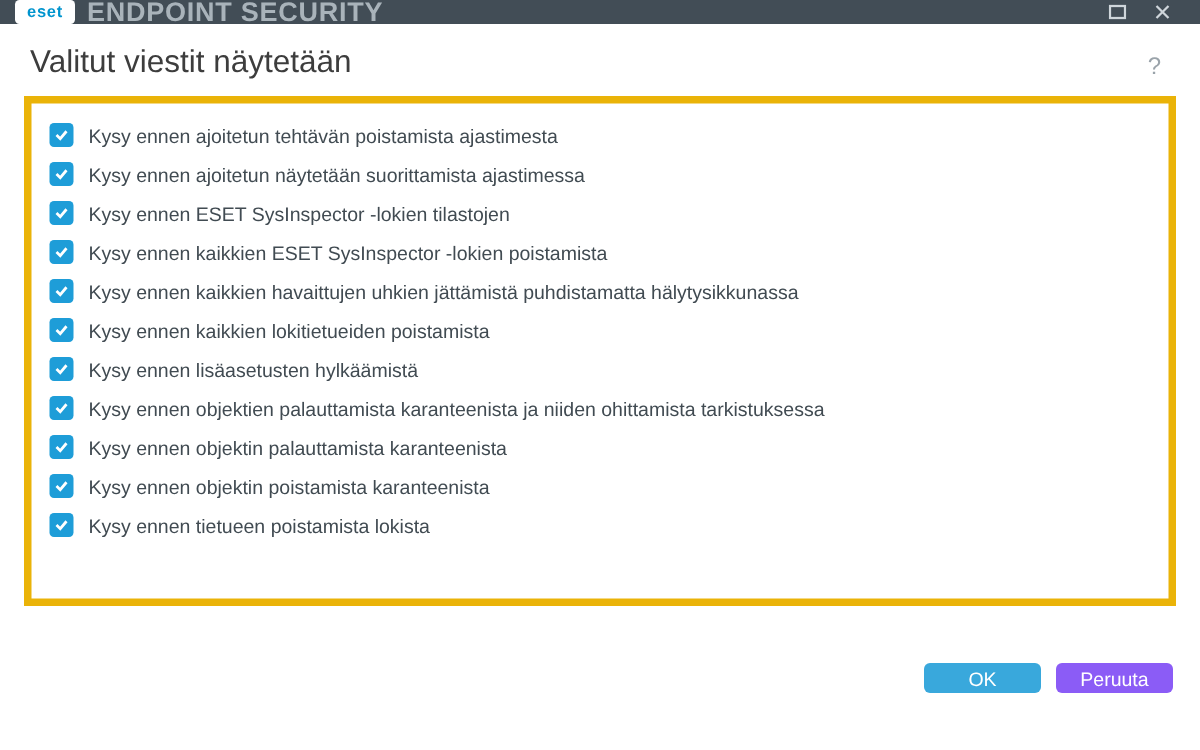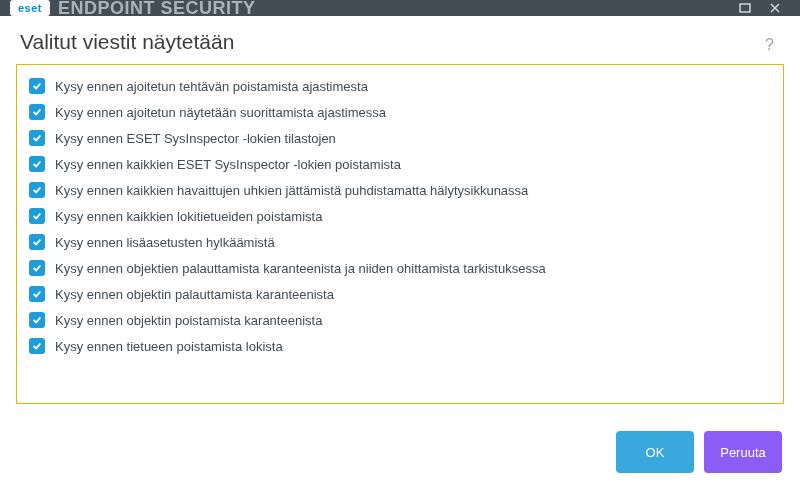--- a/index.html
+++ b/index.html
@@ -14,36 +14,36 @@
     padding: 2px 8px; border-radius: 3px; letter-spacing: 0.5px;
   }
   .brand-text { margin-left: 8px; font-size: 18px; letter-spacing: 0.5px; color: #a9b3ba; font-weight: 700;}
   .titlebar-spacer { flex: 1; }
   .win-btn { width: 30px; height: 34px; display:flex; align-items:center; justify-content:center; color:#cfd6db; cursor:pointer;}
   .win-btn svg { width:12px; height:12px; stroke:#cfd6db; stroke-width:1.5; fill:none;}
   .heading-row { padding: 14px 20px 10px 20px; display:flex; align-items:flex-end; }
   .heading { font-size: 21px; color: #3d3d3d; font-weight: 400; flex:1; }
   .help { color:#9aa3aa; font-size:16px; padding:0 6px; cursor:pointer;}
   .list-wrap {
-    margin: 0 16px 0 16px; border:1px solid #eab308; height: 340px;
+    margin: 0 16px 0 16px; border:5px solid #eab308; height: 340px;
     overflow-y: auto; padding: 8px 10px 8px 10px; position:relative;
   }
   .item { display:flex; align-items:center; padding: 5px 2px; font-size: 13px; color:#414b52; }
   .chk {
     width:16px; height:16px; border-radius:3px; background:#1E9DD8;
     display:inline-flex; align-items:center; justify-content:center;
     margin-right:10px; flex-shrink:0; cursor:pointer;
   }
   .chk svg { width:10px; height:10px; stroke:#fff; stroke-width:2.2; fill:none; }
   .footer {
     flex:1; display:flex; align-items:center; justify-content:flex-end;
     padding: 0 18px; gap:10px;
   }
   .btn {
-    min-width:78px; height:42px; border:none; border-radius:4px;
+    min-width:78px; height:20px; border:none; border-radius:4px;
     font-size:13px; color:#fff; cursor:pointer; padding:0 16px;
   }
   .btn-primary { background:#39A8DC; }
   .btn-secondary { background:#8b5cf6; }
   .list-wrap::-webkit-scrollbar { width:10px; }
   .list-wrap::-webkit-scrollbar-track { background:#f0f2f3; }
   .list-wrap::-webkit-scrollbar-thumb { background:#c5ccd1; border-radius:5px; }
 </style>
 </head>
 <body>

